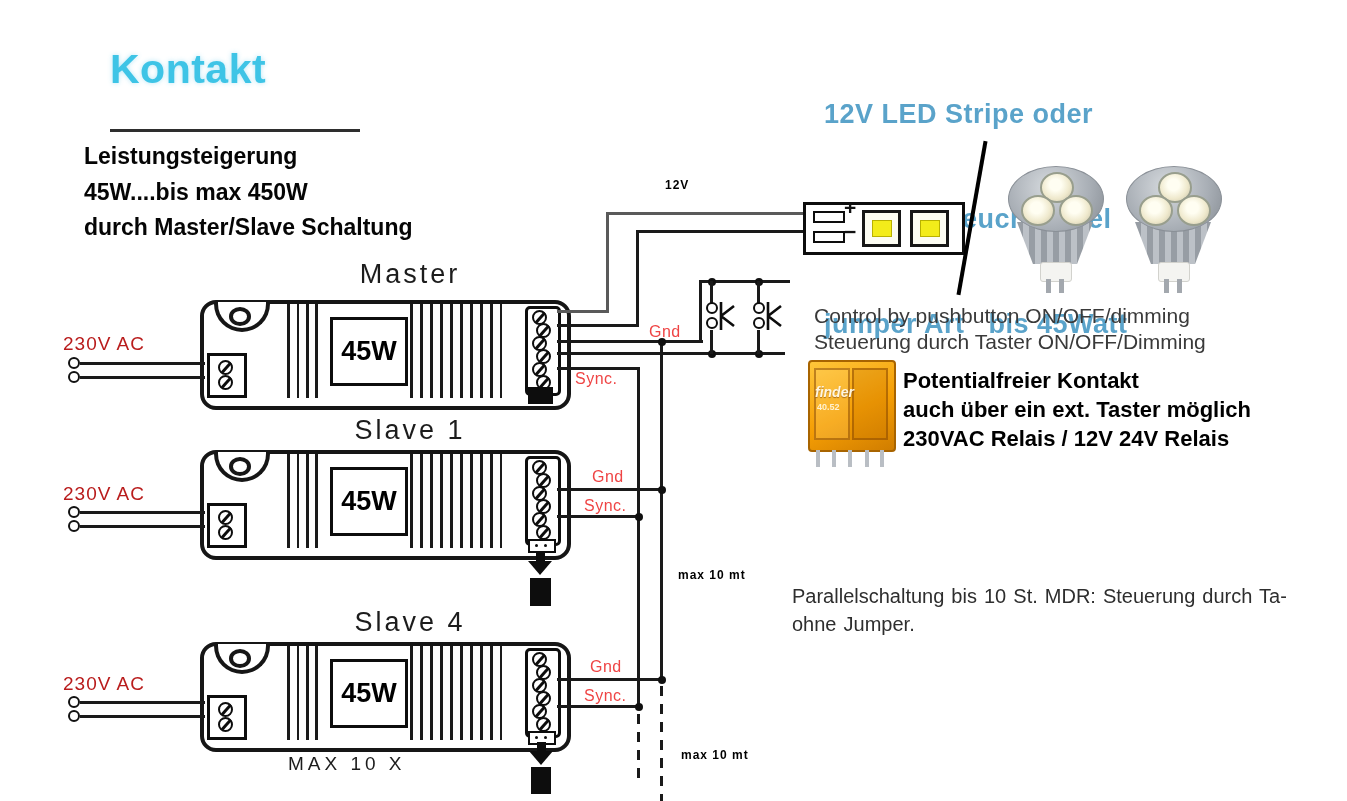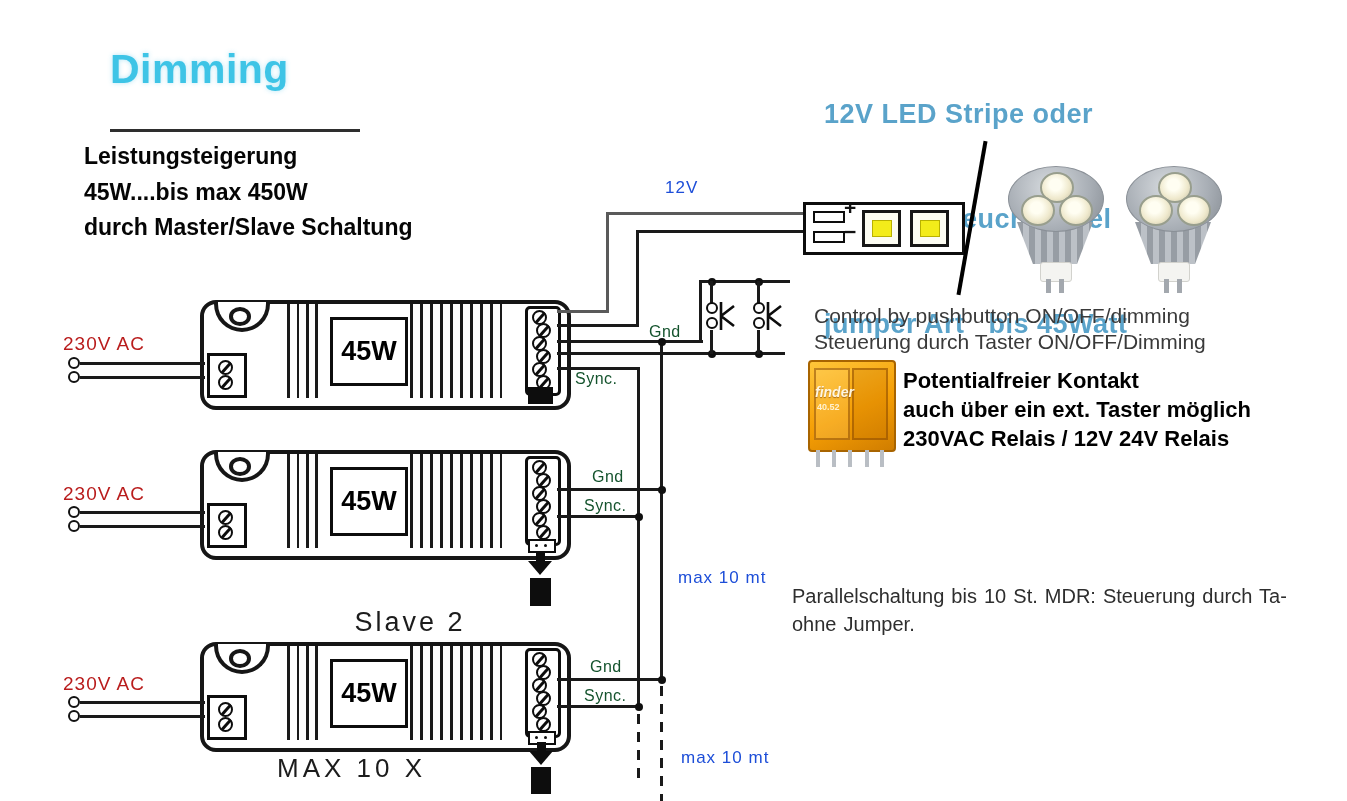--- a/index.html
+++ b/index.html
@@ -7,24 +7,24 @@
           font-family:"Liberation Sans",sans-serif;color:#111;}
   .abs{position:absolute;}
   
   .title-cyan{position:absolute;left:110px;top:46px;font-size:41px;font-weight:bold;color:#3ec4e6;
               text-shadow:0 0 5px rgba(90,200,235,.45);letter-spacing:.5px;}
   .title-rule{position:absolute;left:110px;top:129px;width:250px;height:3px;background:#2e2e2e;}
   .left-bold{position:absolute;left:84px;top:139px;font-size:23px;font-weight:bold;line-height:35.5px;color:#050505;}
   .blue-head{position:absolute;left:824px;top:27px;font-size:27px;font-weight:bold;line-height:35px;
              color:#5aa3ca;white-space:pre;letter-spacing:.5px;}
   .unit-title{position:absolute;width:180px;text-align:center;font-size:27px;letter-spacing:3px;color:#1c1c1c;}
-  .lbl{position:absolute;font-size:16px;color:#14532d;letter-spacing:.5px;}
-  .lbl-sm{position:absolute;font-size:17px;color:#1d4ed8;letter-spacing:1px;}
+  .lbl{position:absolute;font-size:16px;color:#ef4444;letter-spacing:.5px;}
+  .lbl-sm{position:absolute;font-size:12px;color:#000000;letter-spacing:1px;font-weight:bold;}
   .mains-lbl{position:absolute;font-size:19px;color:#b91c1c;letter-spacing:1px;}
-  .maxx{position:absolute;left:277px;top:753px;font-size:26px;letter-spacing:4px;color:#1c1c1c;}
+  .maxx{position:absolute;left:288px;top:753px;font-size:19px;letter-spacing:4px;color:#1c1c1c;}
   .ctrl-text{position:absolute;left:814px;top:303px;font-size:21px;line-height:26px;color:#3a3a3a;}
   .relay-bold{position:absolute;left:903px;top:366px;font-size:22px;font-weight:bold;line-height:29px;color:#000;}
   .para{position:absolute;width:524px;font-size:20px;line-height:27.5px;color:#2e2e2e;word-spacing:1.5px;}
   .para div{white-space:pre;}
   
   .wire{position:absolute;background:#1a1a1a;}
   .wire.gray{background:#5a5a5a;}
   .dot{position:absolute;width:8px;height:8px;border-radius:50%;background:#101010;}
   .dash-v{position:absolute;width:3px;background:repeating-linear-gradient(180deg,#1a1a1a 0 10px,transparent 10px 18px);}
   .ring-end{position:absolute;width:8px;height:8px;border:2.5px solid #111;border-radius:50%;background:#fff;}
@@ -80,34 +80,36 @@
   .relay .brand{position:absolute;left:7px;top:24px;font-size:14px;font-weight:bold;font-style:italic;color:#fff6e0;
       text-shadow:0 1px 1px rgba(120,60,0,.6);}
   .relay .model{position:absolute;left:9px;top:42px;font-size:9px;font-weight:bold;color:#fff1cf;}
   .relay .pin{position:absolute;top:90px;width:4px;height:17px;background:#b9bec4;}
 </style>
 </head>
 <body>
 
 <div id="canvas">
 
-  <div class="title-cyan">Dimming</div>
+  <div class="title-cyan">Kontakt</div>
   <div class="title-rule"></div>
   <div class="left-bold">
     <div>Leistungsteigerung</div>
     <div>45W....bis max 450W</div>
     <div>durch Master/Slave Schaltung</div>
   </div>
   <div class="blue-head">
     <div>12V LED Stripe oder</div>
     <div>12V LED Leuchtmittel</div>
     <div>jumper Art   bis 45Watt</div>
   </div>
 
-  <div class="unit-title" style="left:320px;top:607px;">Slave 2</div>
+  <div class="unit-title" style="left:320px;top:259px;">Master</div>
+  <div class="unit-title" style="left:320px;top:415px;">Slave 1</div>
+  <div class="unit-title" style="left:320px;top:607px;">Slave 4</div>
 
   <div class="unit" style="top:300px;">
     <div class="ear"></div>
     <div class="ear-ring"></div>
     <div class="ridges-a"></div>
     <div class="pbox">45W</div>
     <div class="ridges-b"></div>
     <div class="lterm">
       <div class="screw" style="left:8px;top:4px;"></div>
       <div class="screw" style="left:8px;top:19px;"></div>

